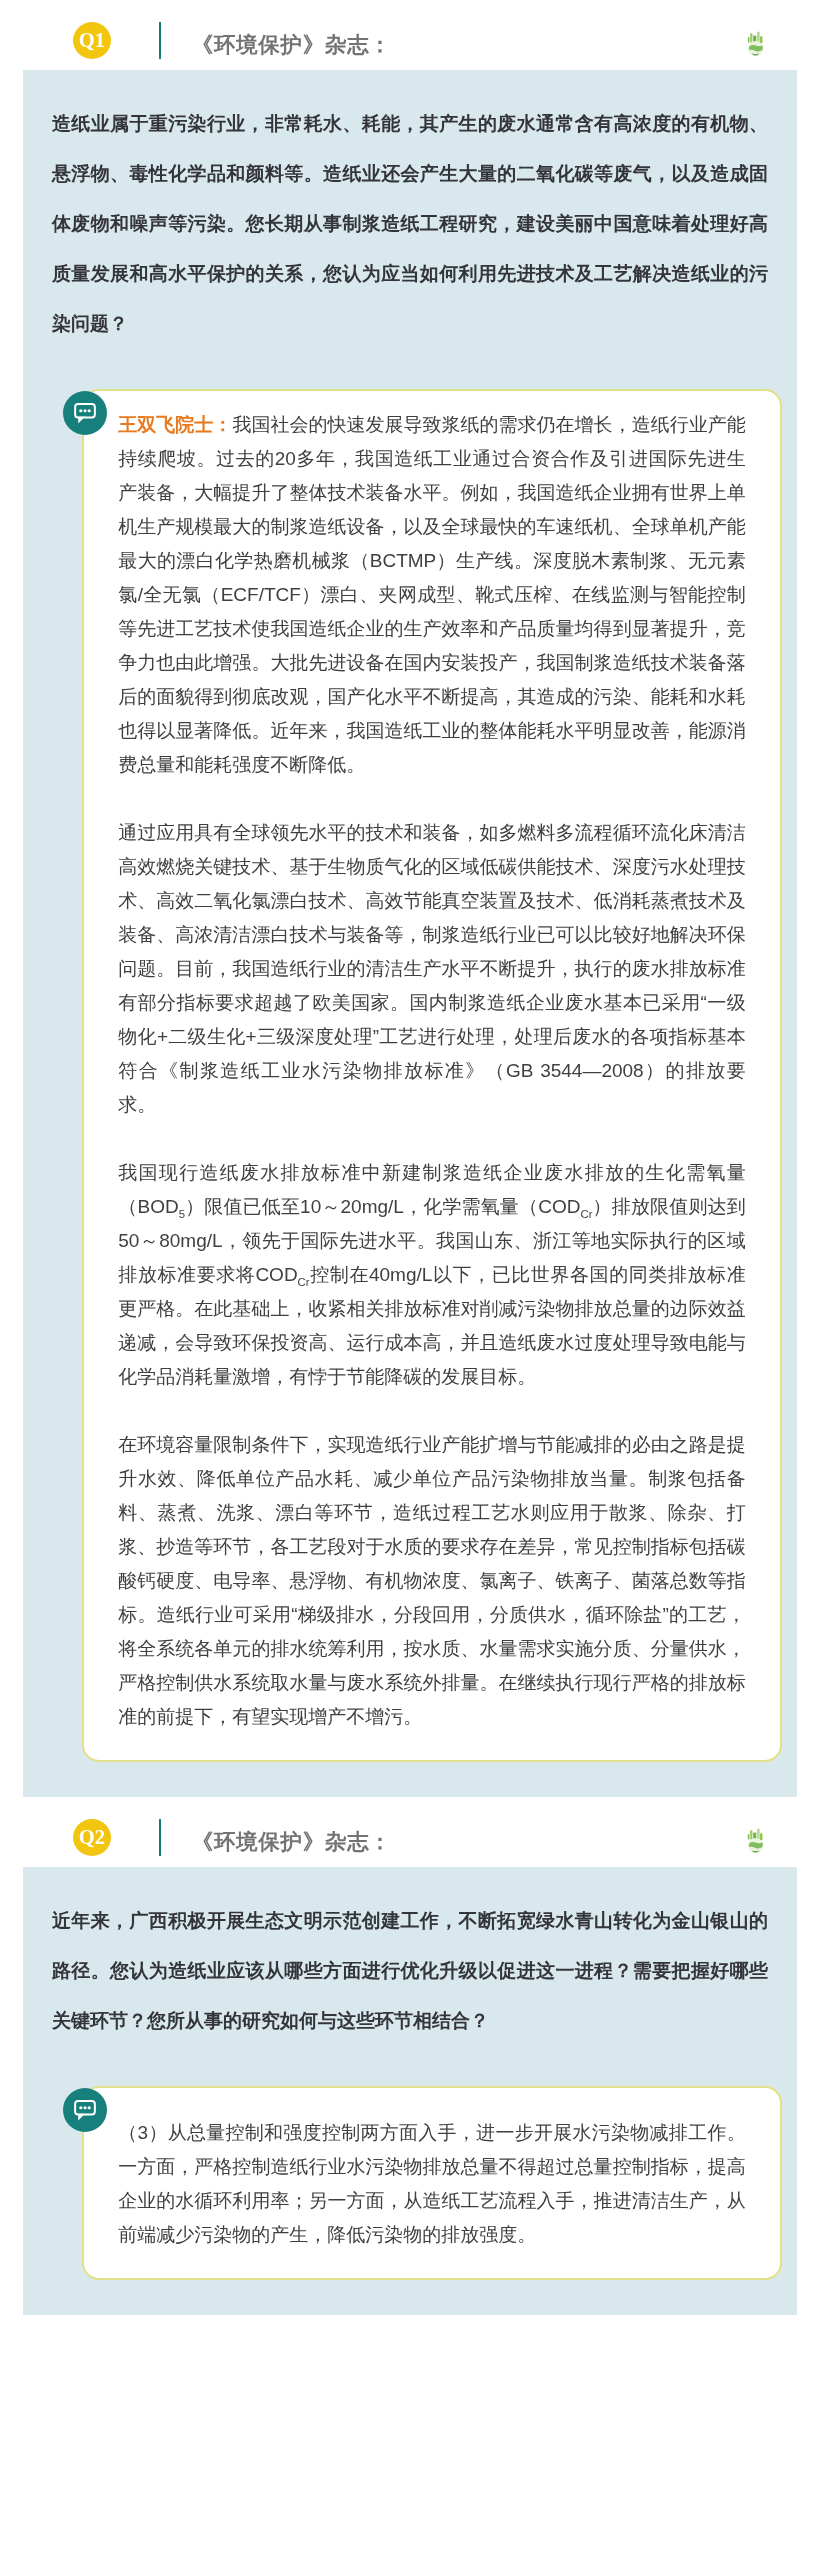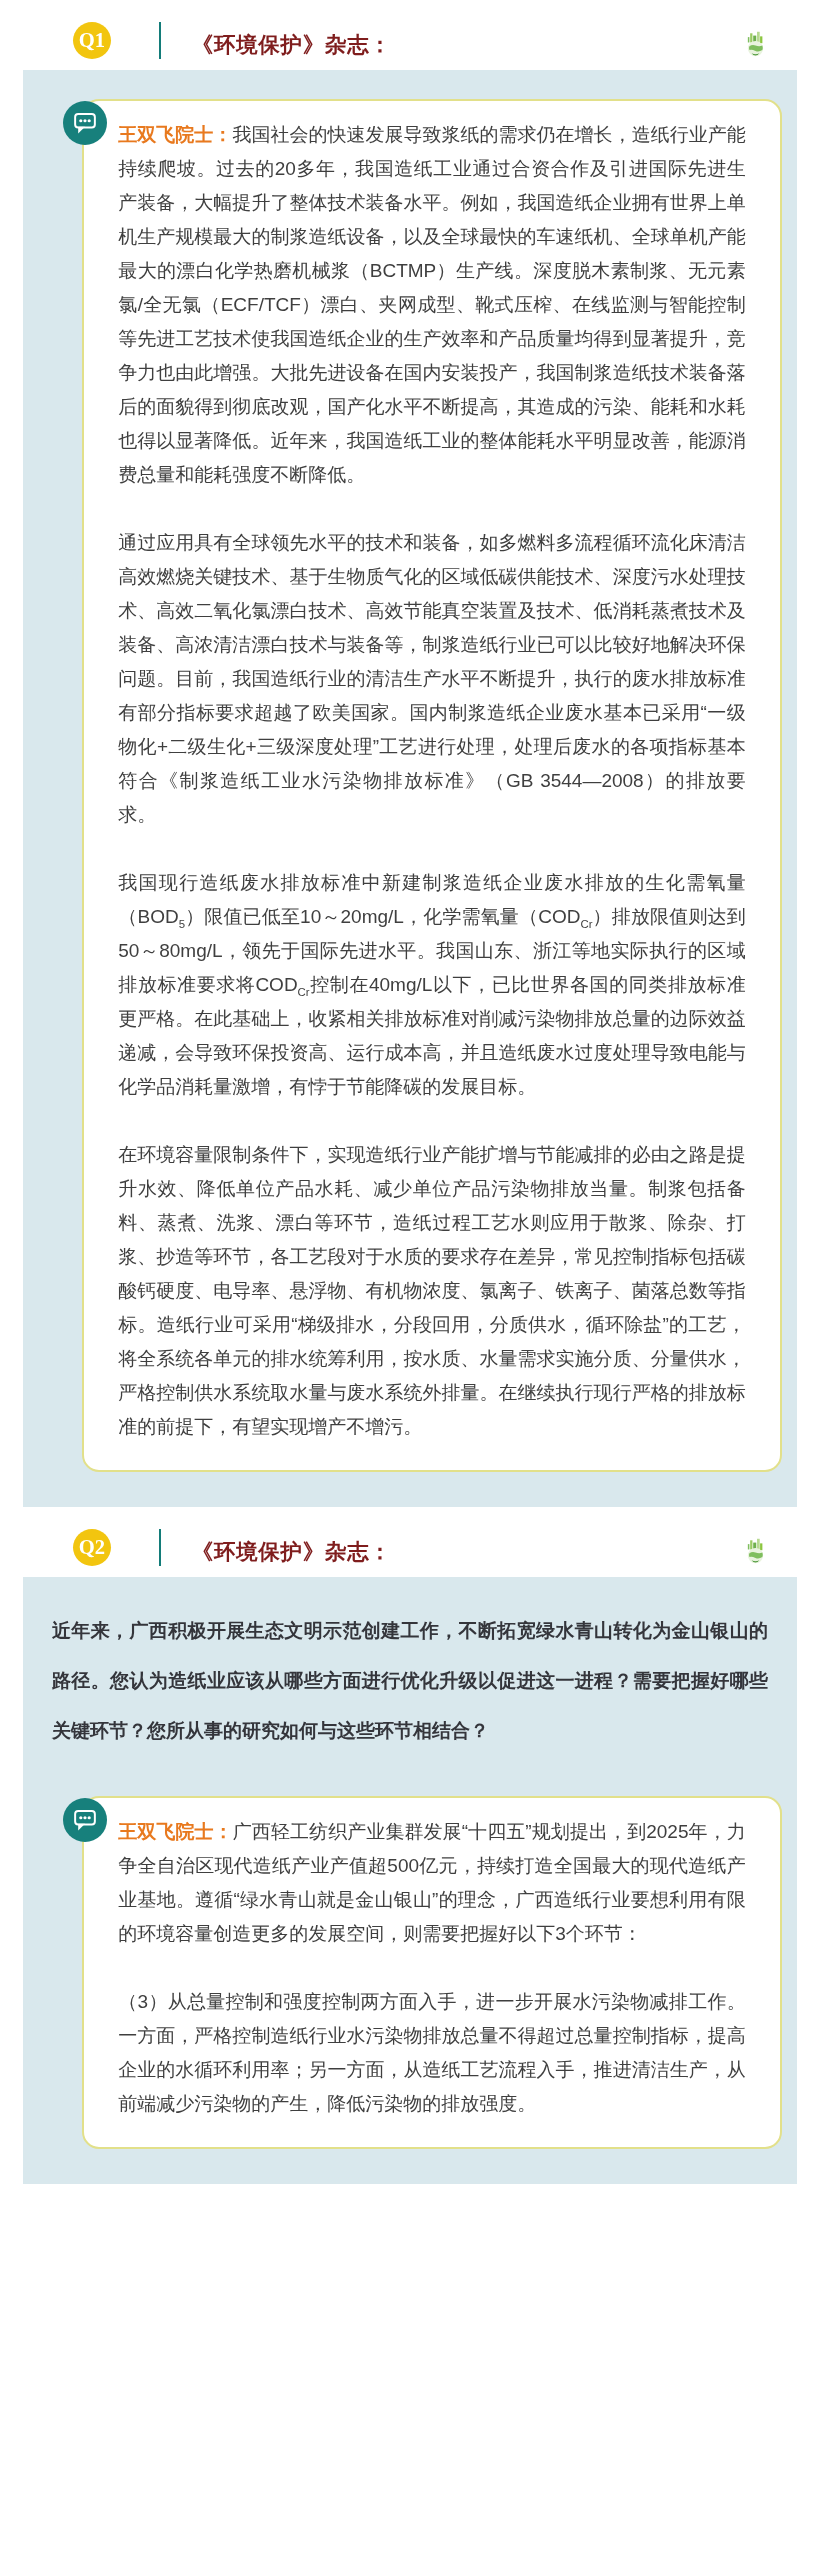--- a/index.html
+++ b/index.html
@@ -15,21 +15,21 @@
   }
   .q-badge {
     width:38px; height:37px; border-radius:50%;
     background:#F2C50F; color:#ffffff;
     font-family:"Liberation Serif", serif; font-weight:bold; font-size:20.6px;
     display:flex; align-items:center; justify-content:center;
     margin-left:50px; flex:0 0 auto;
   }
   .v-divider { width:2.3px; height:37px; background:#137C79; margin-left:48px; flex:0 0 auto; }
   .mag-title {
-    color:#7f1d1d; font-size:21.4px; font-weight:bold;
+    color:#737373; font-size:21.4px; font-weight:bold;
     margin:0 0 0 30.5px; letter-spacing:0.8px; white-space:nowrap;
   }
   .eco-icon { position:absolute; right:30.5px; top:9.2px; width:23px; height:26px; }
   .q-box {
     background:#D9E8ED; margin:0 23px; padding:29px 15.3px 35px 15.3px;
   }
   .q-text {
     color:#34353B; font-weight:bold; font-size:19px; line-height:50px;
     text-align:justify; margin:0 13.7px 40px 13.7px;
   }
@@ -64,20 +64,21 @@
         <rect x="21" y="7" width="3" height="9" fill="#8CC63F"></rect>
         <rect x="5" y="8" width="2" height="7" fill="#7FBE5E"></rect>
         <circle cx="15" cy="23" r="10" fill="#E9F3DE"></circle>
         <path d="M7 20 q4 -3 8 -1 q5 2 9 0 q1 3 0 6 q-5 3 -9 1 q-5 -2 -8 -1 q-1 -3 0 -5 Z" fill="#7FBE5E"></path>
         <path d="M10 29 q5 3 10 0 q-2 3 -5 3 q-3 0 -5 -3 Z" fill="#4E9A3E"></path>
       </svg>
     </span>
   </div>
 
   <div class="q-box">
+    <p class="q-text">造纸业属于重污染行业，非常耗水、耗能，其产生的废水通常含有高浓度的有机物、悬浮物、毒性化学品和颜料等。造纸业还会产生大量的二氧化碳等废气，以及造成固体废物和噪声等污染。您长期从事制浆造纸工程研究，建设美丽中国意味着处理好高质量发展和高水平保护的关系，您认为应当如何利用先进技术及工艺解决造纸业的污染问题？</p>
 
     <div class="answer-card">
       <span class="bubble-circle">
         <svg viewBox="0 0 58 58" width="44" height="44">
           <circle cx="29" cy="29" r="29" fill="#17807C"></circle>
           <rect x="16" y="17" width="26" height="18" rx="4" fill="none" stroke="#ffffff" stroke-width="2.6"></rect>
           <path d="M20 34 L20 43 L29 34 Z" fill="#ffffff"></path>
           <circle cx="23.5" cy="26" r="2.1" fill="#ffffff"></circle>
           <circle cx="29" cy="26" r="2.1" fill="#ffffff"></circle>
           <circle cx="34.5" cy="26" r="2.1" fill="#ffffff"></circle>
@@ -117,18 +118,17 @@
       <span class="bubble-circle">
         <svg viewBox="0 0 58 58" width="44" height="44">
           <circle cx="29" cy="29" r="29" fill="#17807C"></circle>
           <rect x="16" y="17" width="26" height="18" rx="4" fill="none" stroke="#ffffff" stroke-width="2.6"></rect>
           <path d="M20 34 L20 43 L29 34 Z" fill="#ffffff"></path>
           <circle cx="23.5" cy="26" r="2.1" fill="#ffffff"></circle>
           <circle cx="29" cy="26" r="2.1" fill="#ffffff"></circle>
           <circle cx="34.5" cy="26" r="2.1" fill="#ffffff"></circle>
         </svg>
       </span>
-      <p><span class="speaker">王双飞院士：</span><span>广西轻工纺织产业集群发展“十四五”规划提出，到2025年，力争全自治区现代造纸产业产值超500亿元，持续打造全国最大的现代造纸产业基地。遵循“绿水青山就是金山银山”的理念，广西造纸行业要想利用有限的环境容量创造更多的发展空间，则需要把握好以下3个环节：</span></p>
       <p class="extra-gap">（3）从总量控制和强度控制两方面入手，进一步开展水污染物减排工作。一方面，严格控制造纸行业水污染物排放总量不得超过总量控制指标，提高企业的水循环利用率；另一方面，从造纸工艺流程入手，推进清洁生产，从前端减少污染物的产生，降低污染物的排放强度。</p>
     </div>
   </div>
 </section>
 
 
 </body></html>

